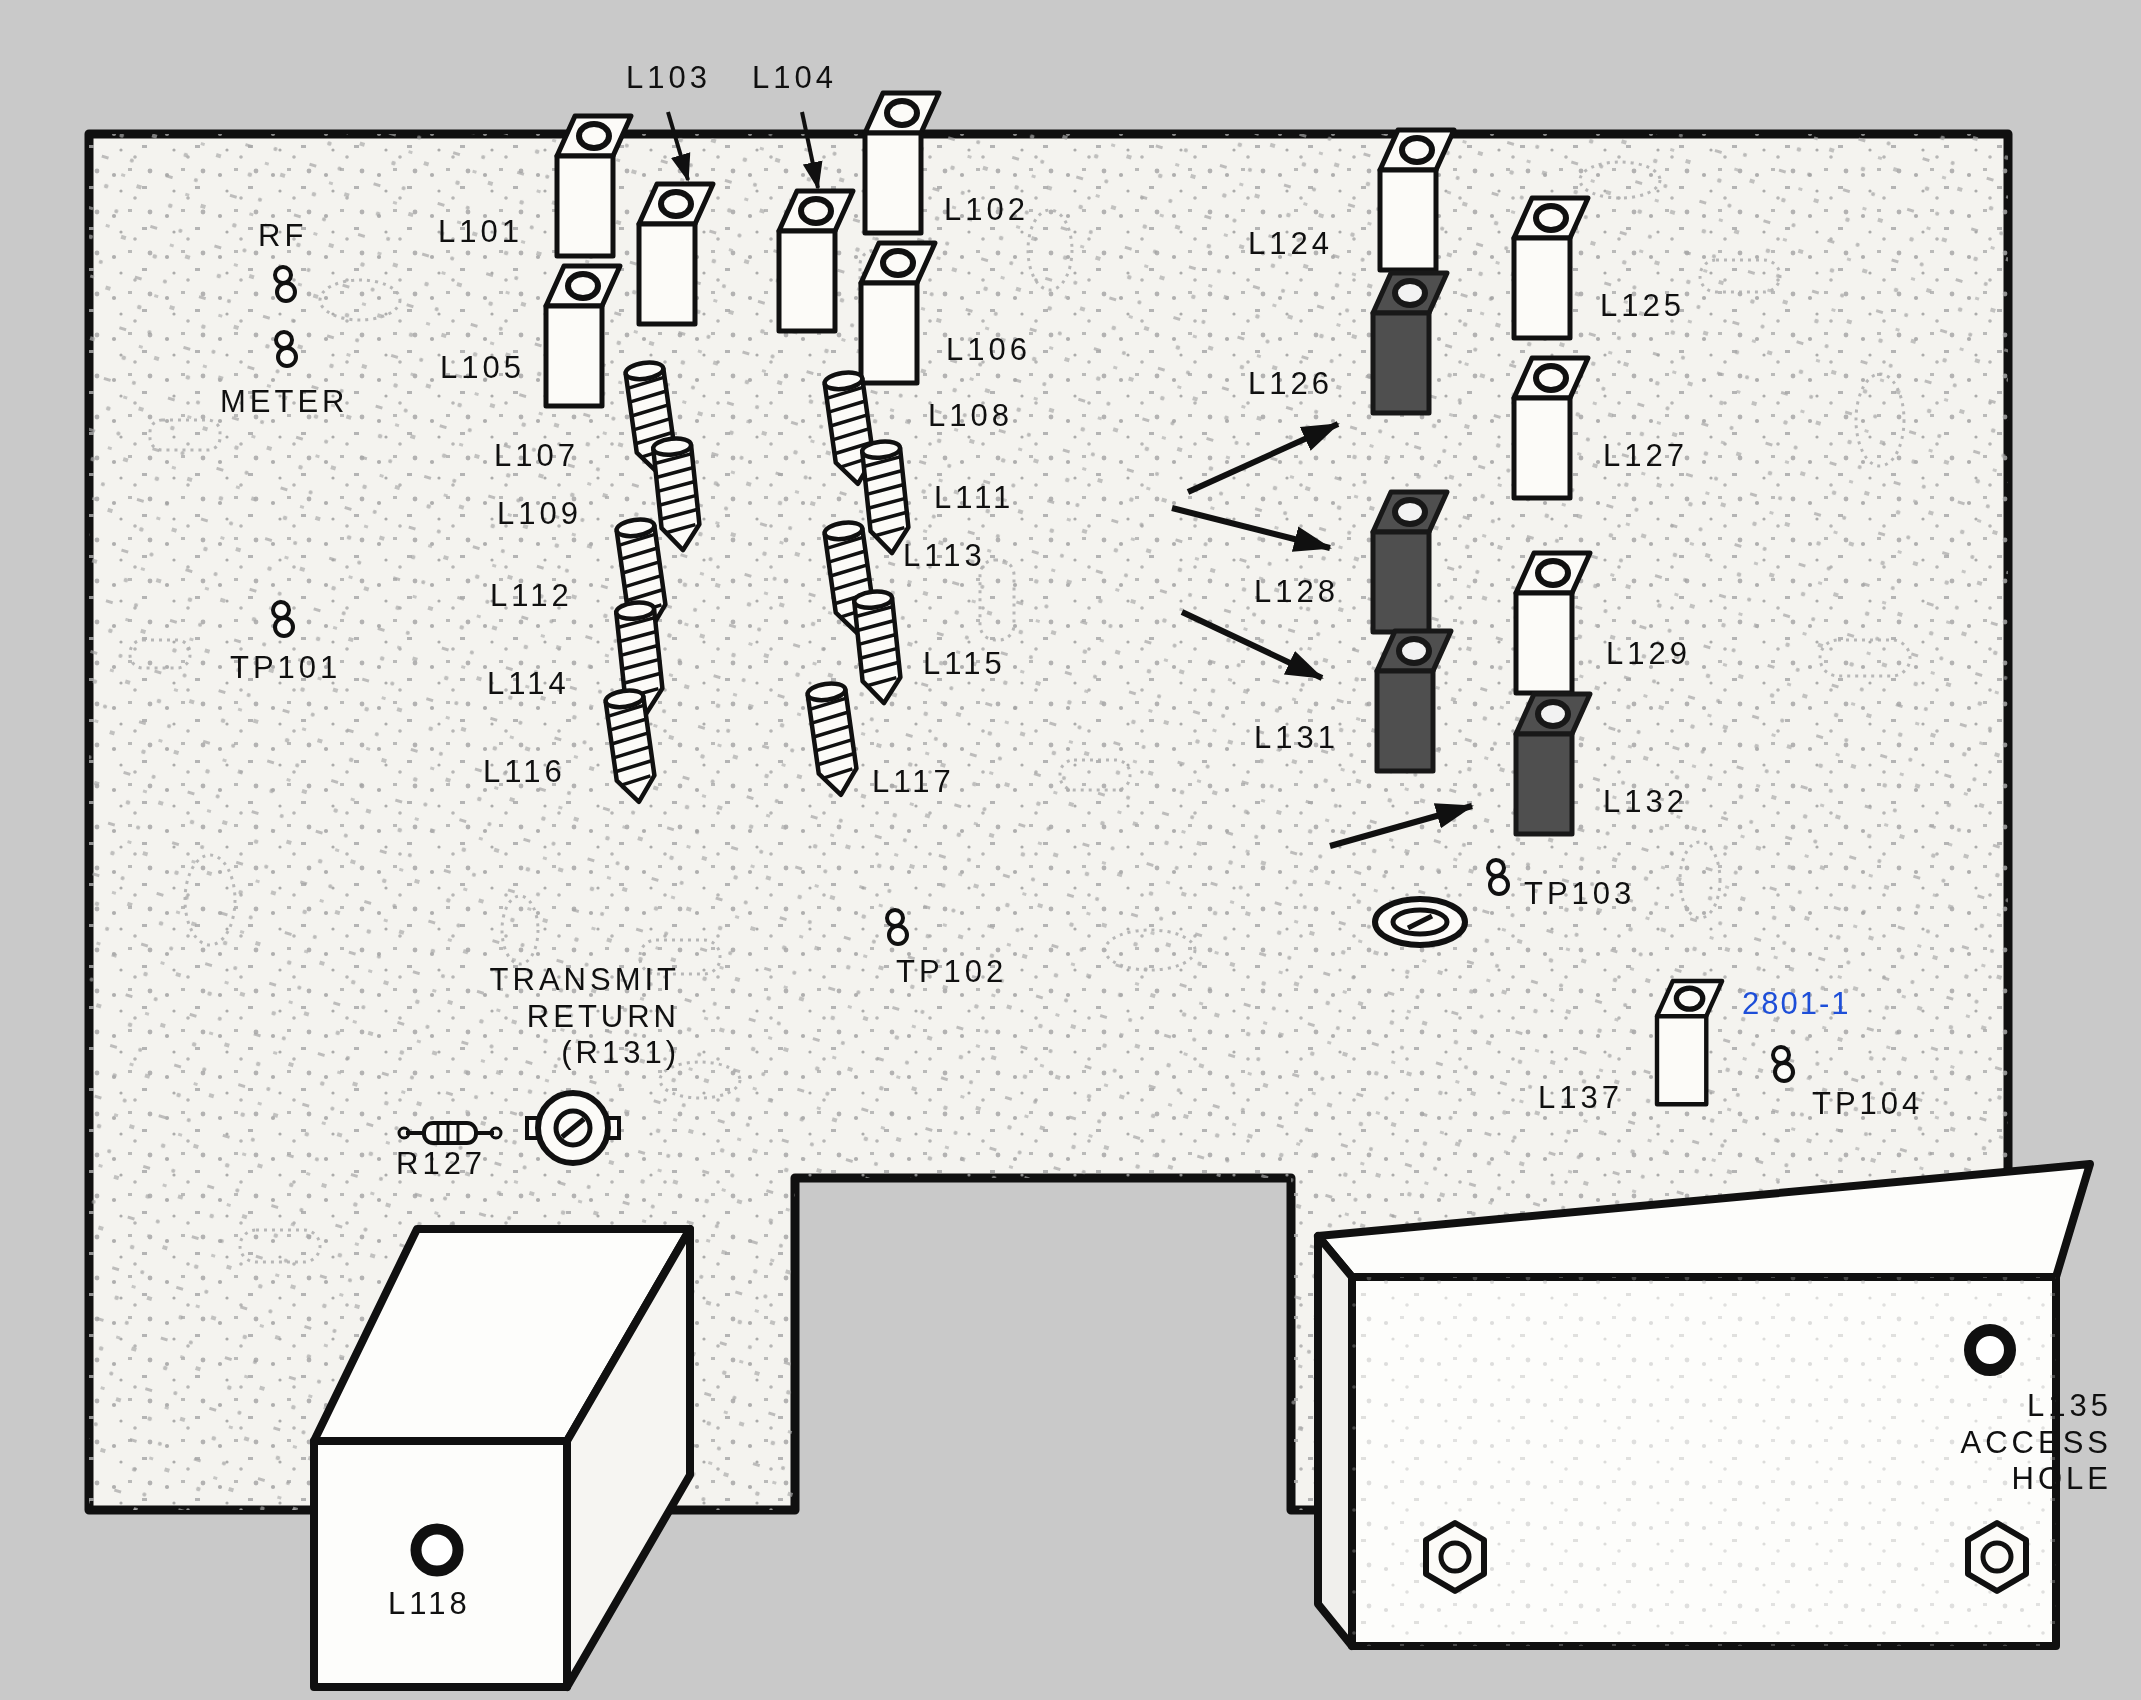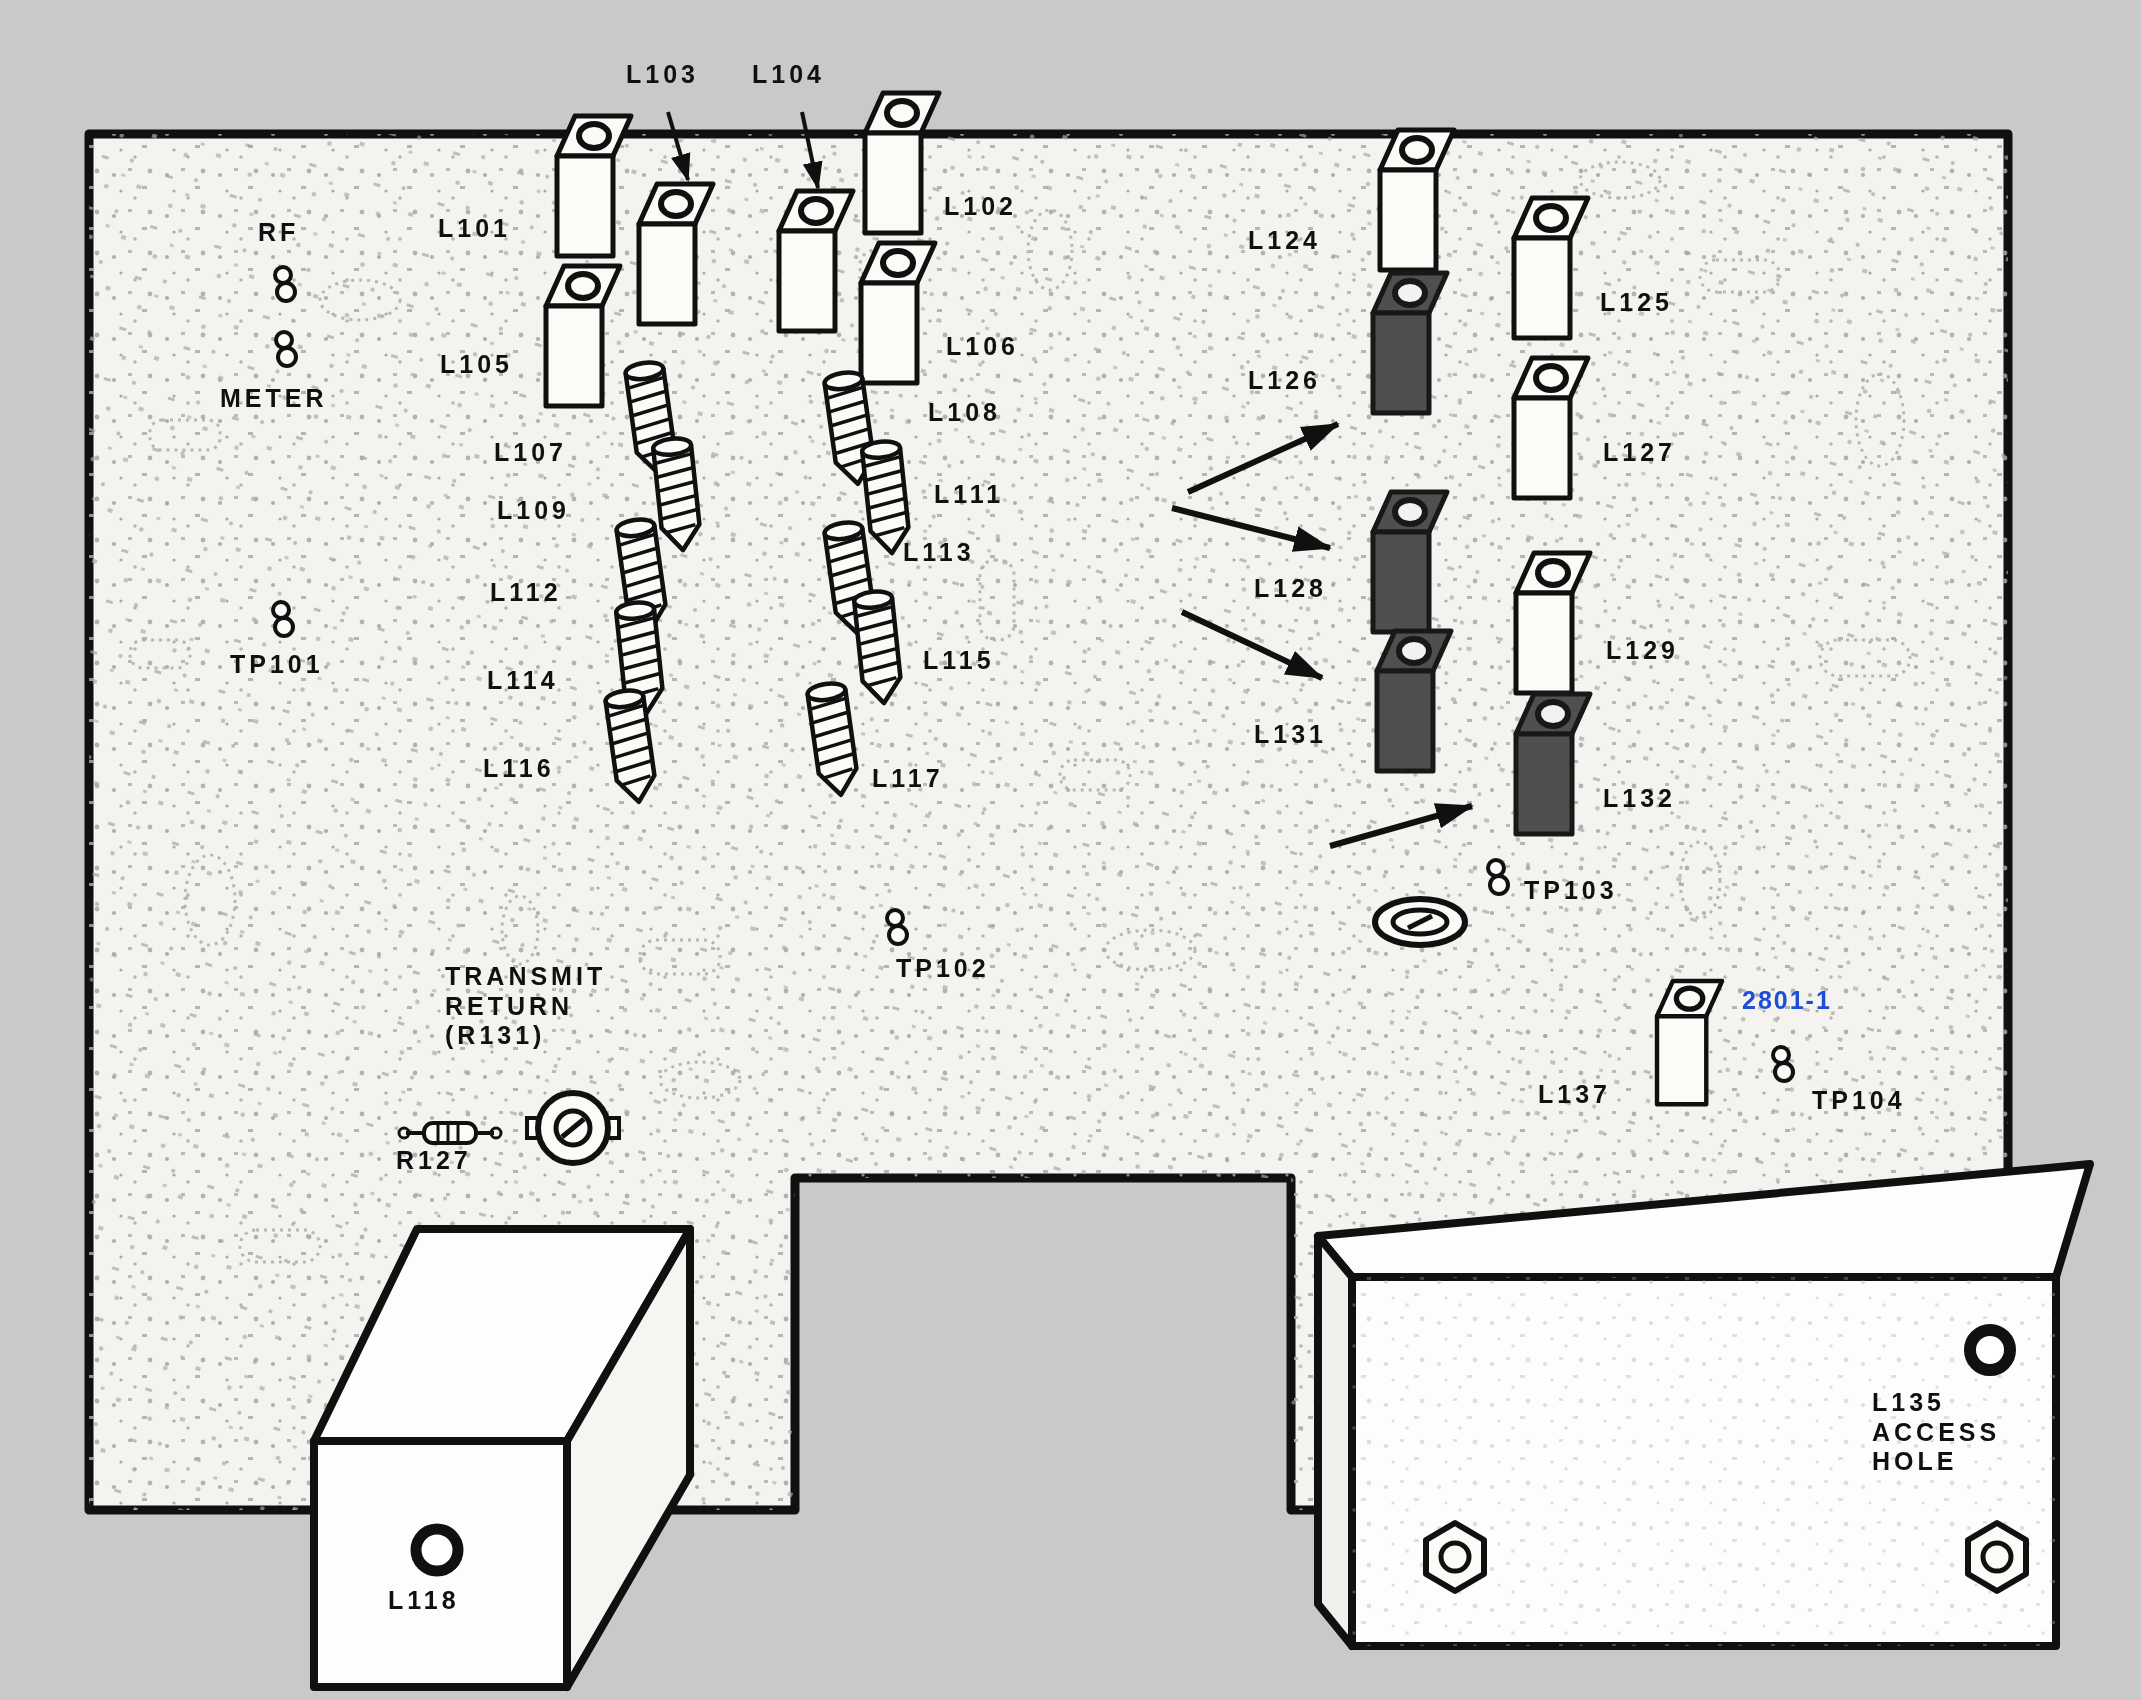--- a/index.html
+++ b/index.html
@@ -6,28 +6,28 @@
   .stage{
     position:relative;
     width:2141px;height:1700px;
     background:#c9c9c9;
     font-family:"Liberation Sans", sans-serif;
     overflow:hidden;
   }
   .stage svg{position:absolute;left:0;top:0;}
   .lbl{
     position:absolute;
-    font-weight:700;
-    font-size:25px;
+    font-weight:400;
+    font-size:31px;
     letter-spacing:4px;
     color:#101010;
     white-space:pre-line;
     line-height:1.18;
   }
-  .center{text-align:left;}
+  .center{text-align:right;}
   .marking{color:#1d4ed8;letter-spacing:2px;}
 </style>
 </head>
 <body>
 
 <div class="stage">
 
 <svg width="2141" height="1700" viewBox="0 0 2141 1700">
   <defs>
     <pattern id="speckA" width="53" height="41" patternUnits="userSpaceOnUse">

